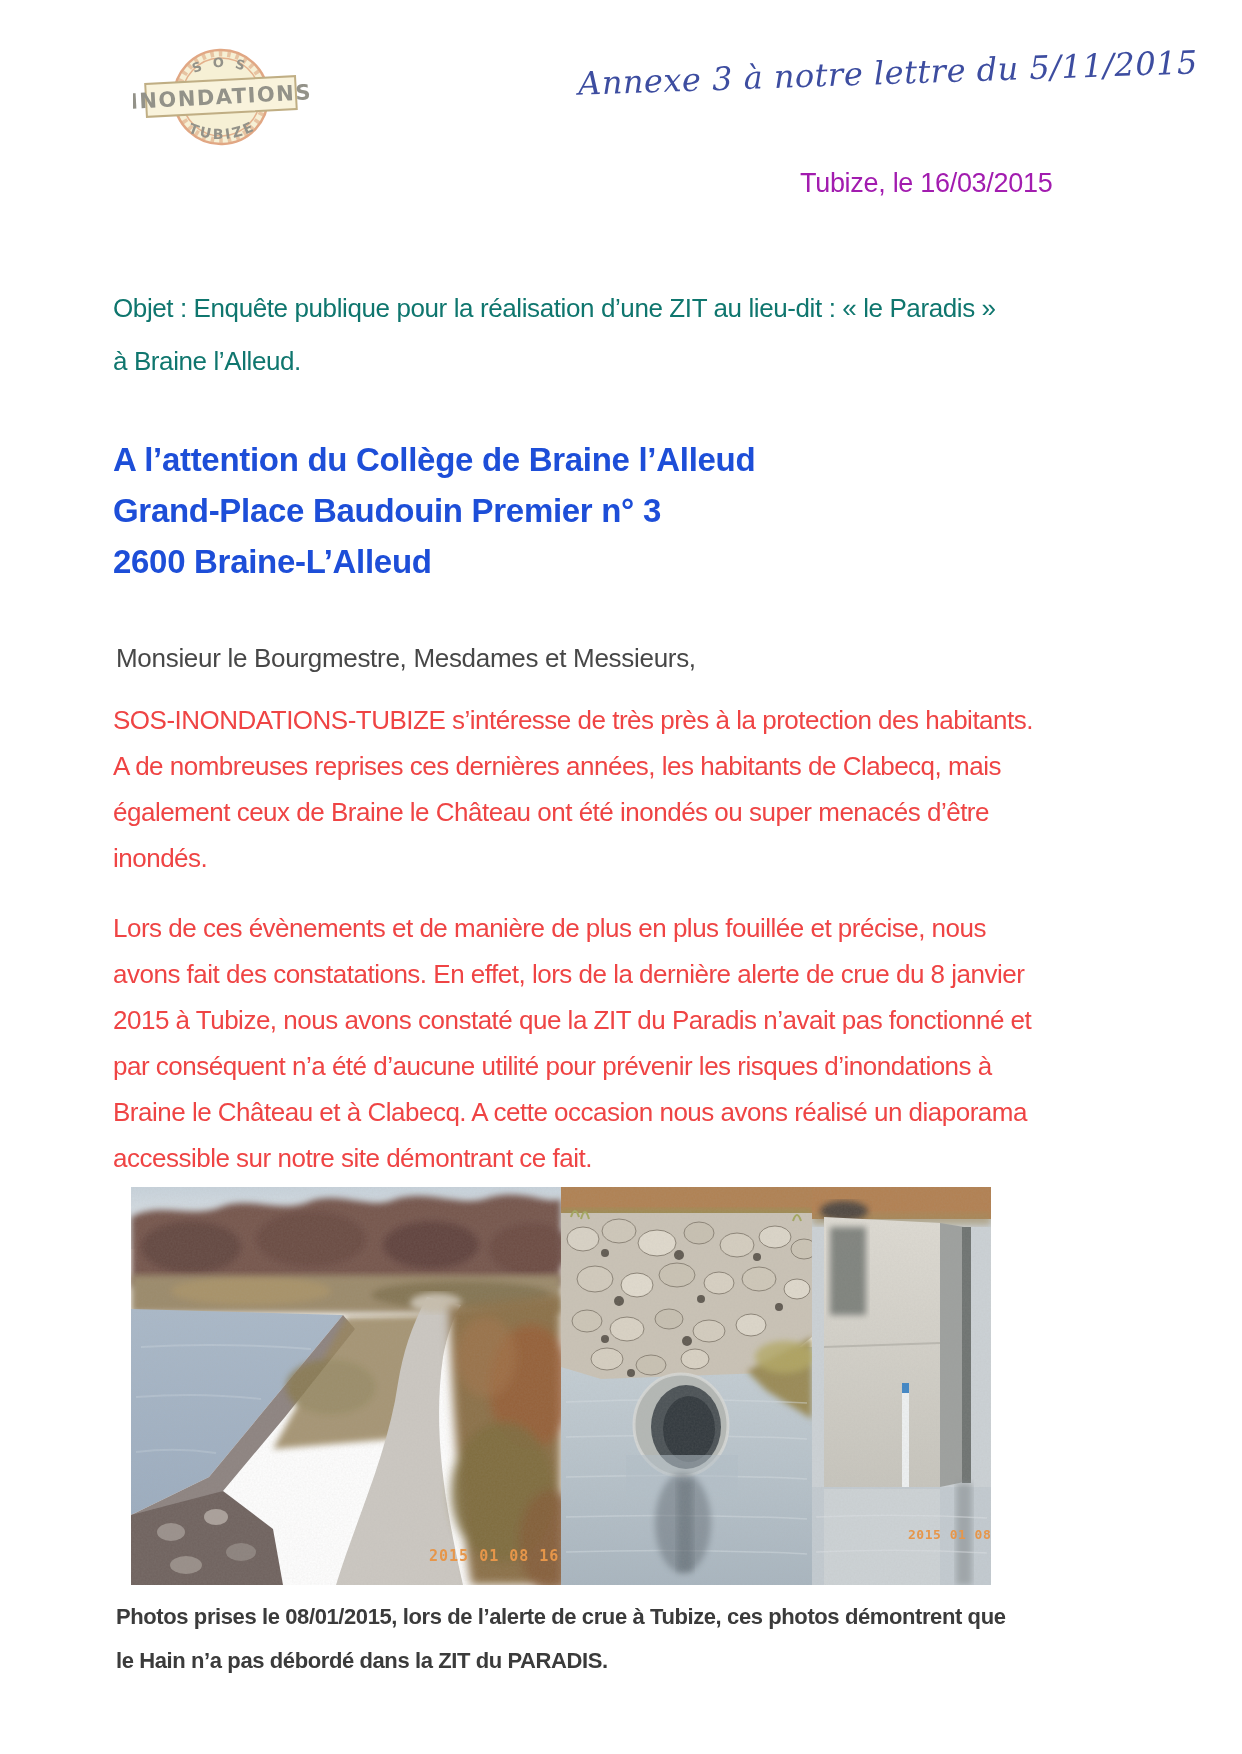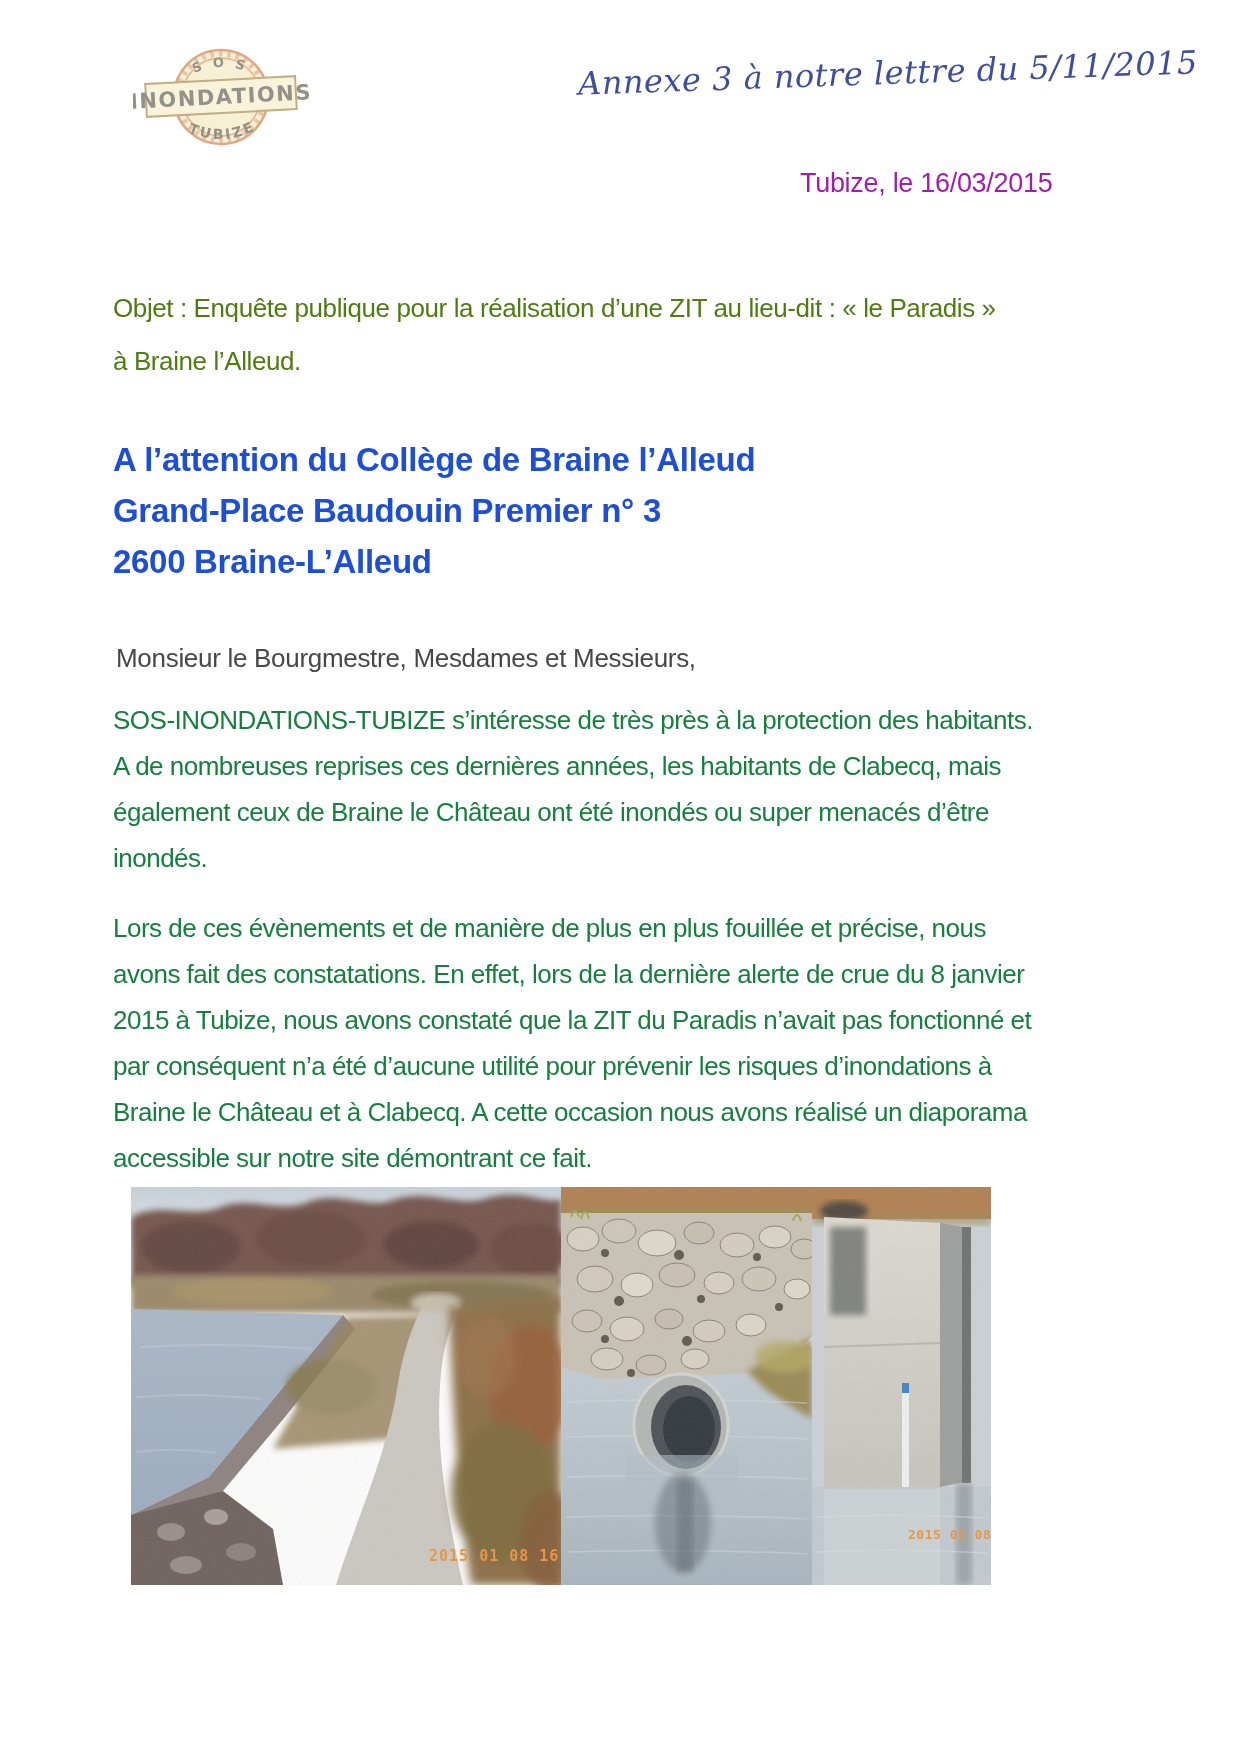--- a/index.html
+++ b/index.html
@@ -15,26 +15,26 @@
   .handwriting {
     font-family:"DejaVu Serif", serif;
     font-style:italic;
     color:#3d4da0;
     font-size:32px;
     letter-spacing:.5px;
     transform:rotate(-2deg);
     white-space:nowrap;
   }
   .dateline { font-size:27px; letter-spacing:-0.3px; color:#a21caf; }
-  .subject  { font-size:26px; line-height:53px; letter-spacing:-0.4px; color:#4d7c0f; }
+  .subject  { font-size:26px; line-height:53px; letter-spacing:-0.4px; color:#0f766e; }
   .subject span { display:block; }
   .recipient { font-size:33px; line-height:51px; font-weight:bold; letter-spacing:-0.3px; color:#1d4ed8; }
   .recipient span { display:block; }
   .salutation { font-size:26px; letter-spacing:-0.3px; }
-  .bodytext { font-size:26px; line-height:46px; letter-spacing:-0.5px; width:930px; color:#15803d; }
+  .bodytext { font-size:26px; line-height:46px; letter-spacing:-0.5px; width:930px; color:#ef4444; }
   .caption { font-size:22px; line-height:44px; font-weight:bold; letter-spacing:-0.4px; color:#3b3b3b; width:1010px; }
   .caption span { display:block; }
 
   .photo-strip { display:flex; width:860px; height:398px; }
   .photo-strip svg { display:block; }
 </style>
 </head>
 <body>
 
 <div class="page">
@@ -244,14 +244,18 @@
         <rect x="0" y="300" width="179" height="98" fill="#c3cbd1"></rect>
         <rect x="12" y="302" width="116" height="96" fill="#d6dadb" opacity="0.55"></rect>
         <rect x="144" y="296" width="16" height="102" fill="#868d90" opacity="0.6" filter="url(#soft3)"></rect>
         <path d="M4,330 Q 90,326 175,331 M4,365 Q 90,361 175,366" stroke="#dde2e5" stroke-width="1.5" fill="none" opacity="0.5"></path>
       </g>
       <rect x="0" y="0" width="179" height="398" filter="url(#grainF)" opacity="0.16"></rect>
       <text x="96" y="352" font-family="DejaVu Sans Mono, monospace" font-size="13" font-weight="bold" letter-spacing="0.5" fill="#e6964a">2015 01 08 16 45</text>
     </svg>
   </div>
 
+  <div class="abs caption" style="left:116px;top:1595px">
+    <span>Photos prises le 08/01/2015, lors de l’alerte de crue à Tubize, ces photos démontrent que</span>
+    <span>le Hain n’a pas débordé dans la ZIT du PARADIS.</span>
+  </div>
 
 </div>
 
 </body></html>

